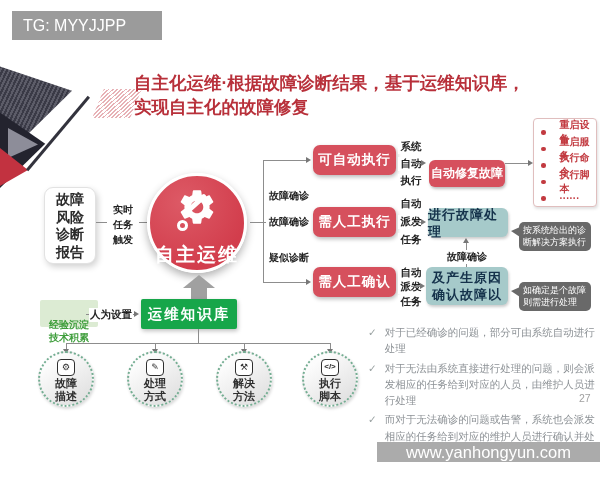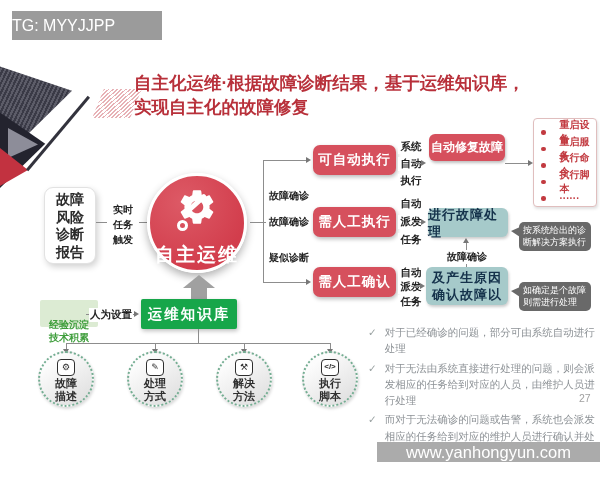--- a/index.html
+++ b/index.html
@@ -39,21 +39,21 @@
   .note-text { color:#8d9296; font-size:10.5px; line-height:16.3px; }
   .list-item { display:flex; align-items:center; gap:14px; height:16.5px; }
   .list-dot { width:4.5px; height:4.5px; border-radius:50%; background:#c23a40; flex:0 0 auto; }
   .list-text { color:#c23a40; font-size:10px; font-weight:bold; }
 </style>
 </head>
 <body>
 
 <div id="slide">
 
-  <div class="abs" style="left:12px;top:11px;width:150px;height:29px;background:#9b9b9b;color:#fff;font-size:16px;line-height:29px;">TG: MYYJJPP</div>
+  <div class="abs" style="left:12px;top:11px;width:150px;height:29px;background:#9b9b9b;color:#fff;font-size:16px;line-height:29px;padding-left:11px;">TG: MYYJJPP</div>
 
   <div>
     <div class="abs" style="left:0;top:64px;width:72px;height:122px;clip-path:polygon(0 2%,100% 22%,0 80%);background:repeating-linear-gradient(115deg,#3a3a46 0 2px,#5c5c68 2px 4px);"></div>
     <div class="abs" style="left:0;top:96px;width:58px;height:92px;clip-path:polygon(0 18%,78% 52%,0 100%);background:#23232e;"></div>
     <div class="abs" style="left:8px;top:128px;width:30px;height:30px;clip-path:polygon(0 0,100% 55%,0 100%);background:#8d8d99;"></div>
     <div class="abs" style="left:0;top:148px;width:28px;height:38px;clip-path:polygon(0 0,100% 58%,0 100%);background:#c23240;"></div>
     <div class="abs" style="left:10px;top:132px;width:96px;height:3px;background:#33333d;transform:rotate(-50deg);"></div>
   </div>
 
   <div class="abs" style="left:98px;top:89px;width:38px;height:29px;transform:skewX(-22deg);background:repeating-linear-gradient(125deg,rgba(195,60,72,.4) 0 1.5px,rgba(255,255,255,0) 1.5px 3.5px);"></div>
@@ -113,21 +113,21 @@
   <div class="mode-label" style="left:398px;top:233px;">任务</div>
   <div class="hline" style="left:412px;top:222px;width:9px;"></div>
   <div class="ah ah-r" style="left:421px;top:218.5px;"></div>
 
   <div class="mode-label" style="left:398px;top:266px;">自动</div>
   <div class="mode-label" style="left:398px;top:280px;">派发</div>
   <div class="mode-label" style="left:398px;top:295px;">任务</div>
   <div class="hline" style="left:411px;top:286px;width:9px;"></div>
   <div class="ah ah-r" style="left:420px;top:282.5px;"></div>
 
-  <div class="result-red" style="left:429px;top:134px;width:76px;height:27px;">自动修复故障</div>
+  <div class="result-red" style="left:429px;top:160px;width:76px;height:27px;">自动修复故障</div>
 
   <div class="hline" style="left:505px;top:163px;width:23px;"></div>
   <div class="ah ah-r" style="left:528px;top:159.5px;"></div>
 
   <div class="abs" style="left:533px;top:118px;width:64px;height:89px;background:#fff;border:1px solid #e0bebe;border-radius:4px;box-shadow:1px 2px 3px rgba(0,0,0,.12);padding:5px 0 0 7px;">
     <div class="list-item">
         <span class="list-dot"></span>
         <span class="list-text">重启设备</span>
       </div>
     <div class="list-item">

